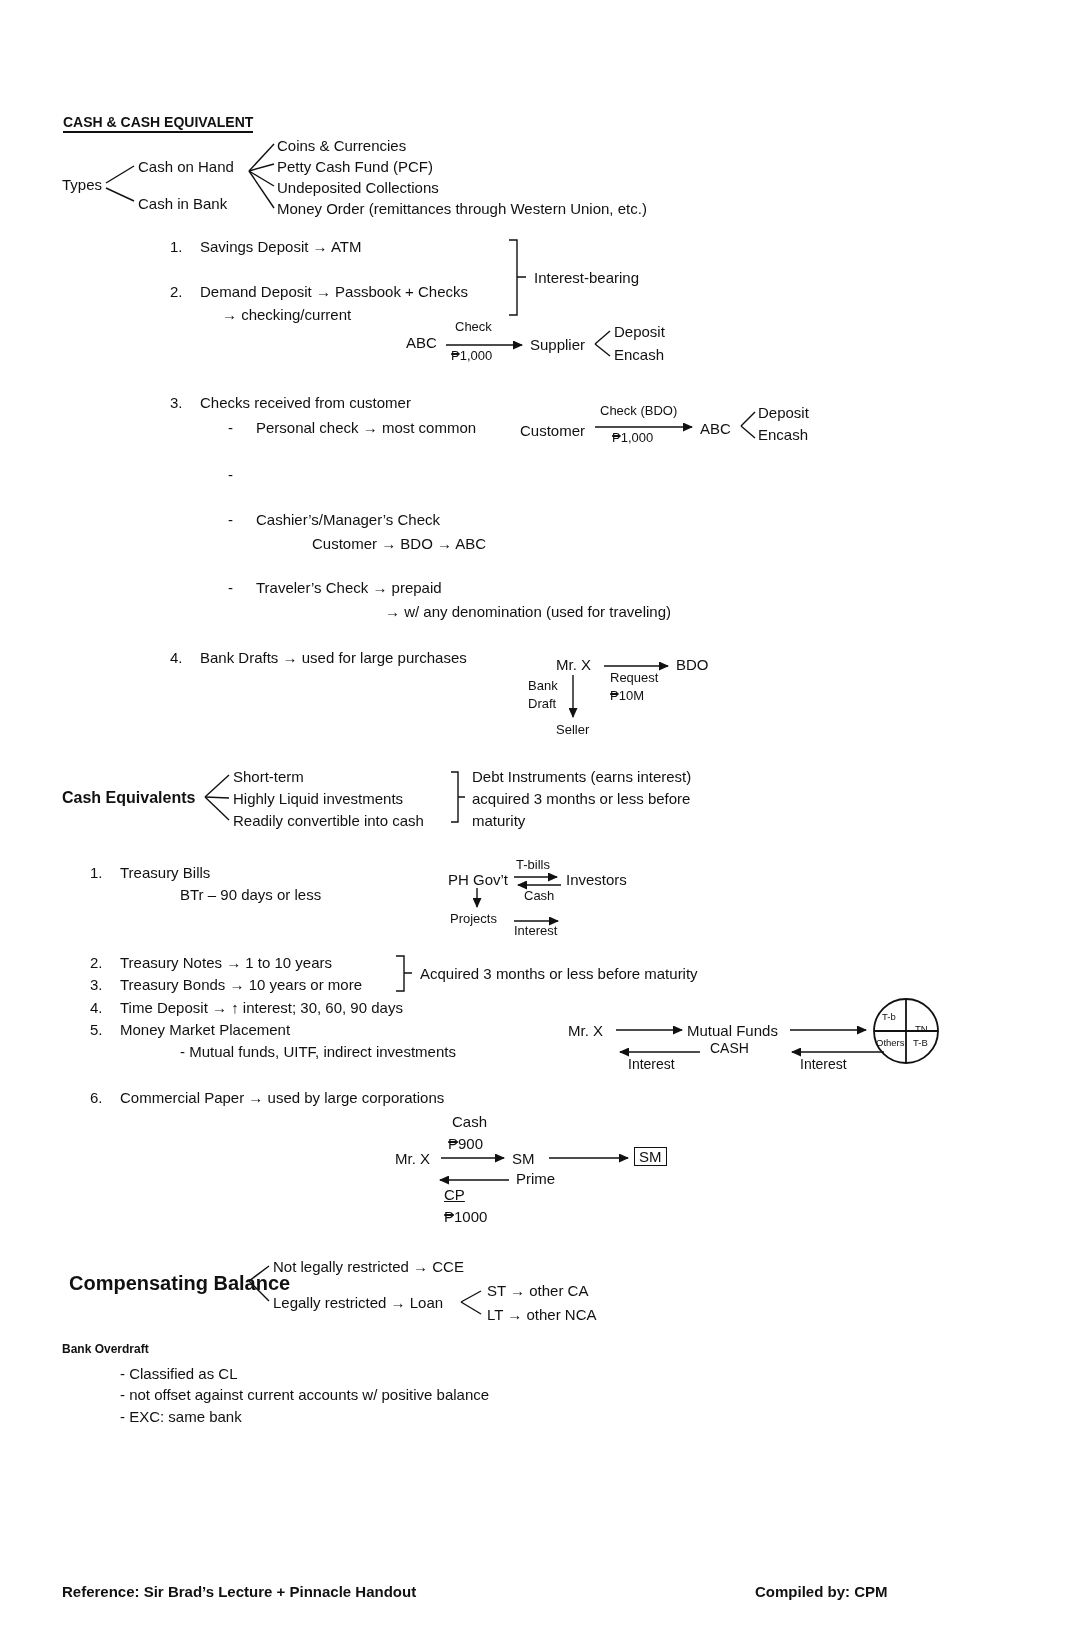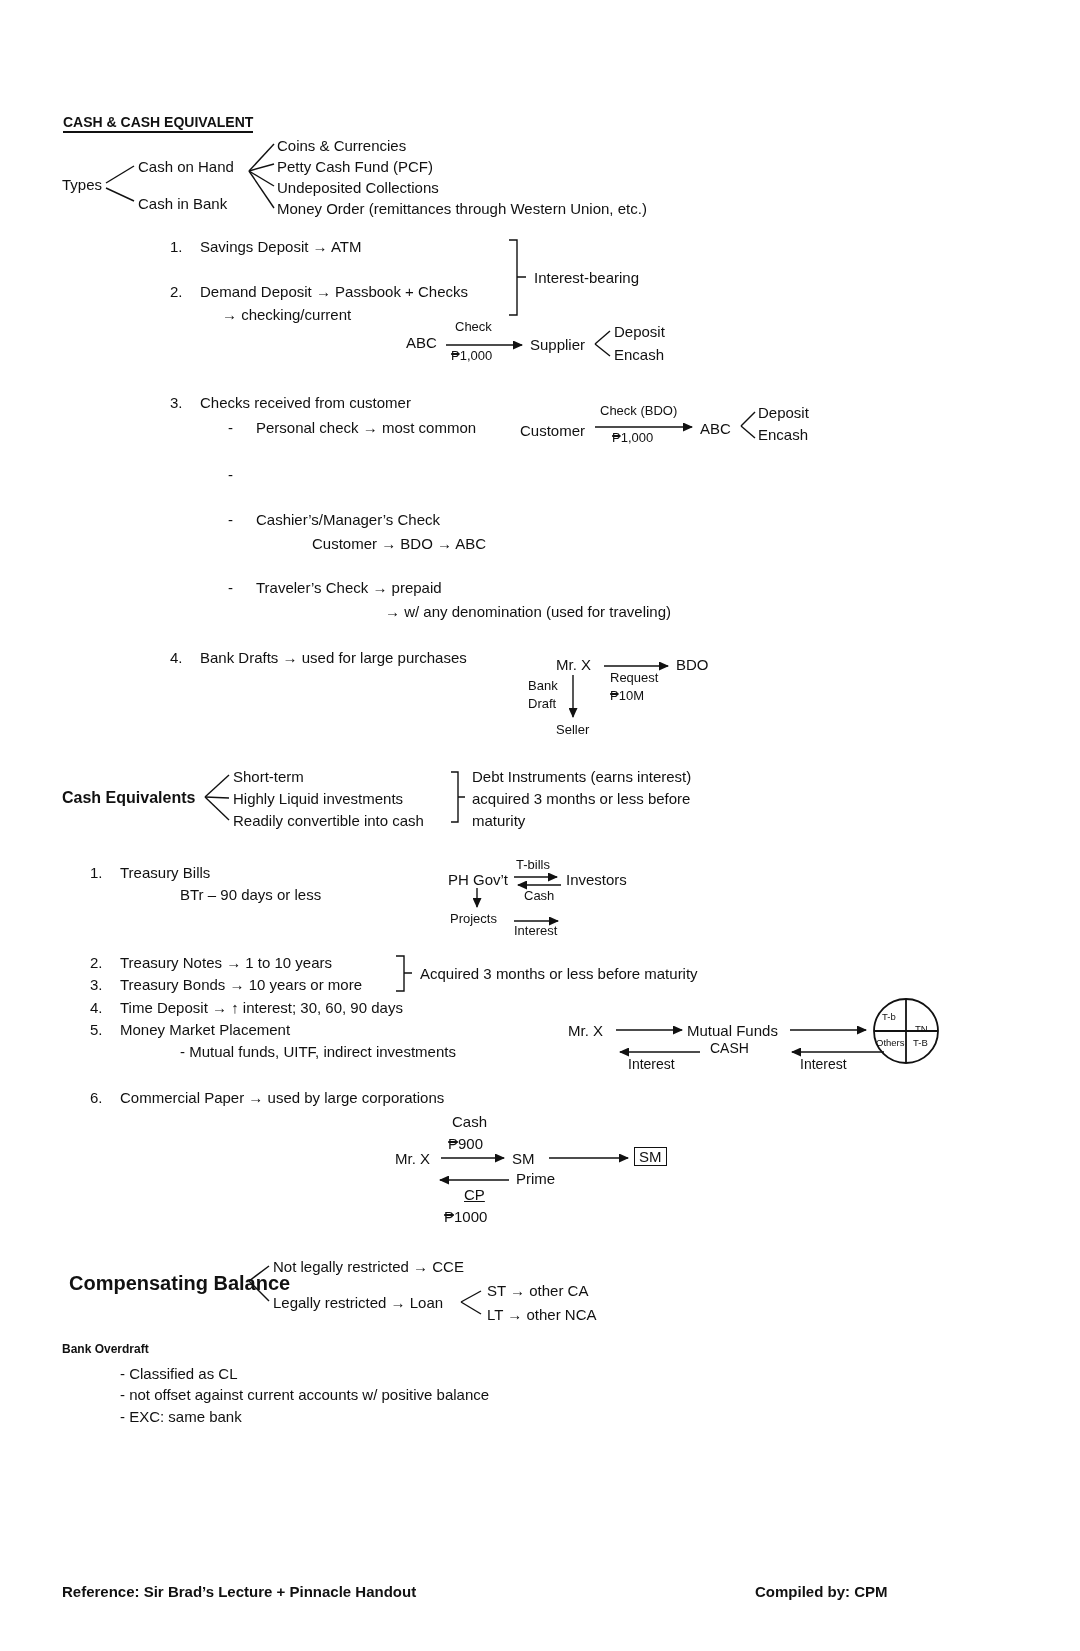--- a/index.html
+++ b/index.html
@@ -196,21 +196,21 @@
   <div class="t tiny" style="left:913px; top:1038px;">T-B</div>
 
   <div class="t" style="left:90px; top:1089px;">6.</div>
   <div class="t" style="left:120px; top:1089px;">Commercial Paper → used by large corporations</div>
   <div class="t" style="left:452px; top:1113px;">Cash</div>
   <div class="t" style="left:448px; top:1135px;">₱900</div>
   <div class="t" style="left:395px; top:1150px;">Mr. X</div>
   <div class="t" style="left:512px; top:1150px;">SM</div>
   <div class="t box" style="left:634px; top:1147px;">SM</div>
   <div class="t" style="left:516px; top:1170px;">Prime</div>
-  <div class="t" style="left:464px; top:1186px;text-decoration:underline;">CP</div>
+  <div class="t" style="left:444px; top:1186px;text-decoration:underline;">CP</div>
   <div class="t" style="left:444px; top:1208px;">₱1000</div>
 
   <div class="t b" style="left:69px; top:1272px; font-size:20px;">Compensating Balance</div>
   <div class="t" style="left:273px; top:1258px;">Not legally restricted → CCE</div>
   <div class="t" style="left:273px; top:1294px;">Legally restricted → Loan</div>
   <div class="t" style="left:487px; top:1282px;">ST → other CA</div>
   <div class="t" style="left:487px; top:1306px;">LT → other NCA</div>
 
   <div class="t b" style="left:62px; top:1343px; font-size:12px;">Bank Overdraft</div>
   <div class="t" style="left:120px; top:1365px;">- Classified as CL</div>

